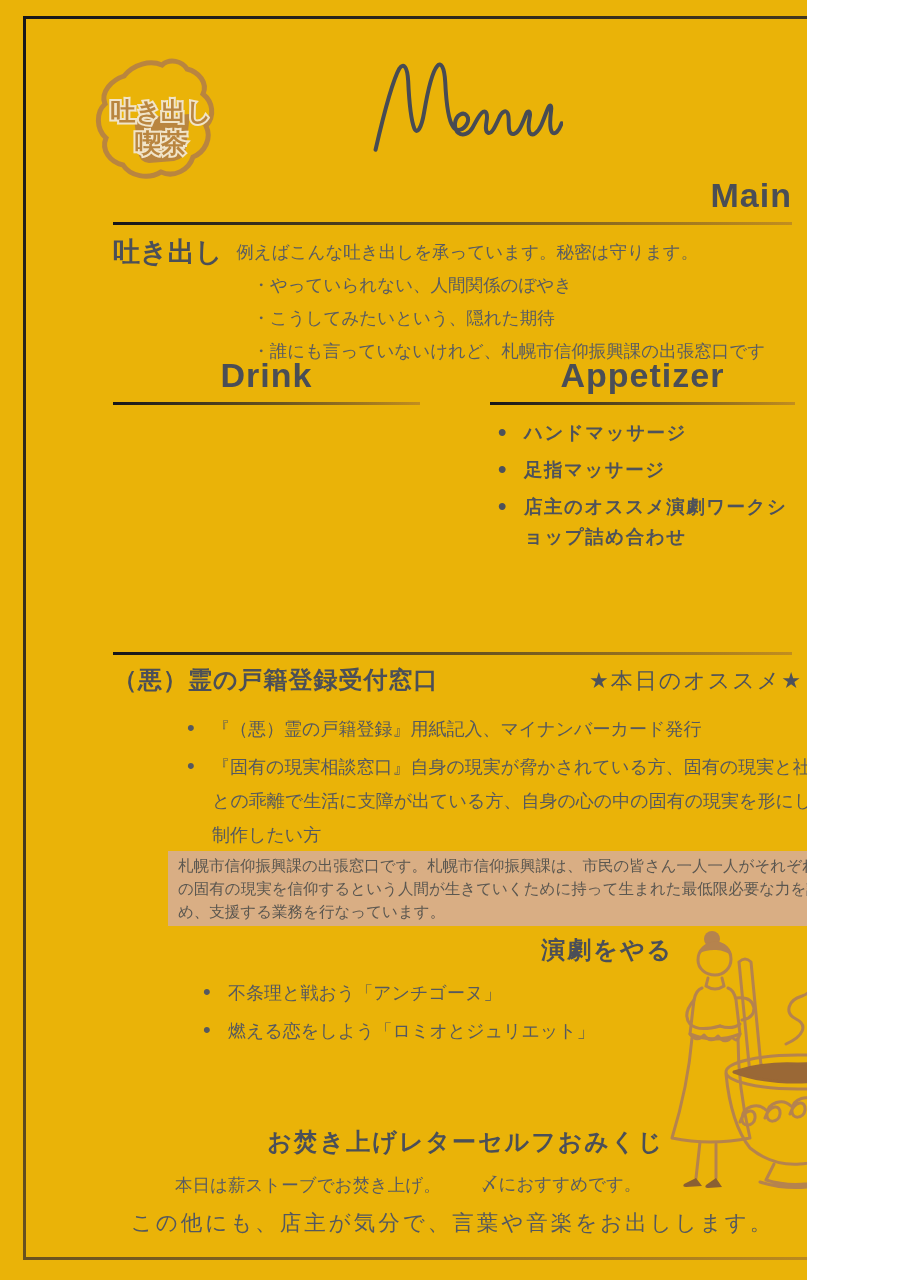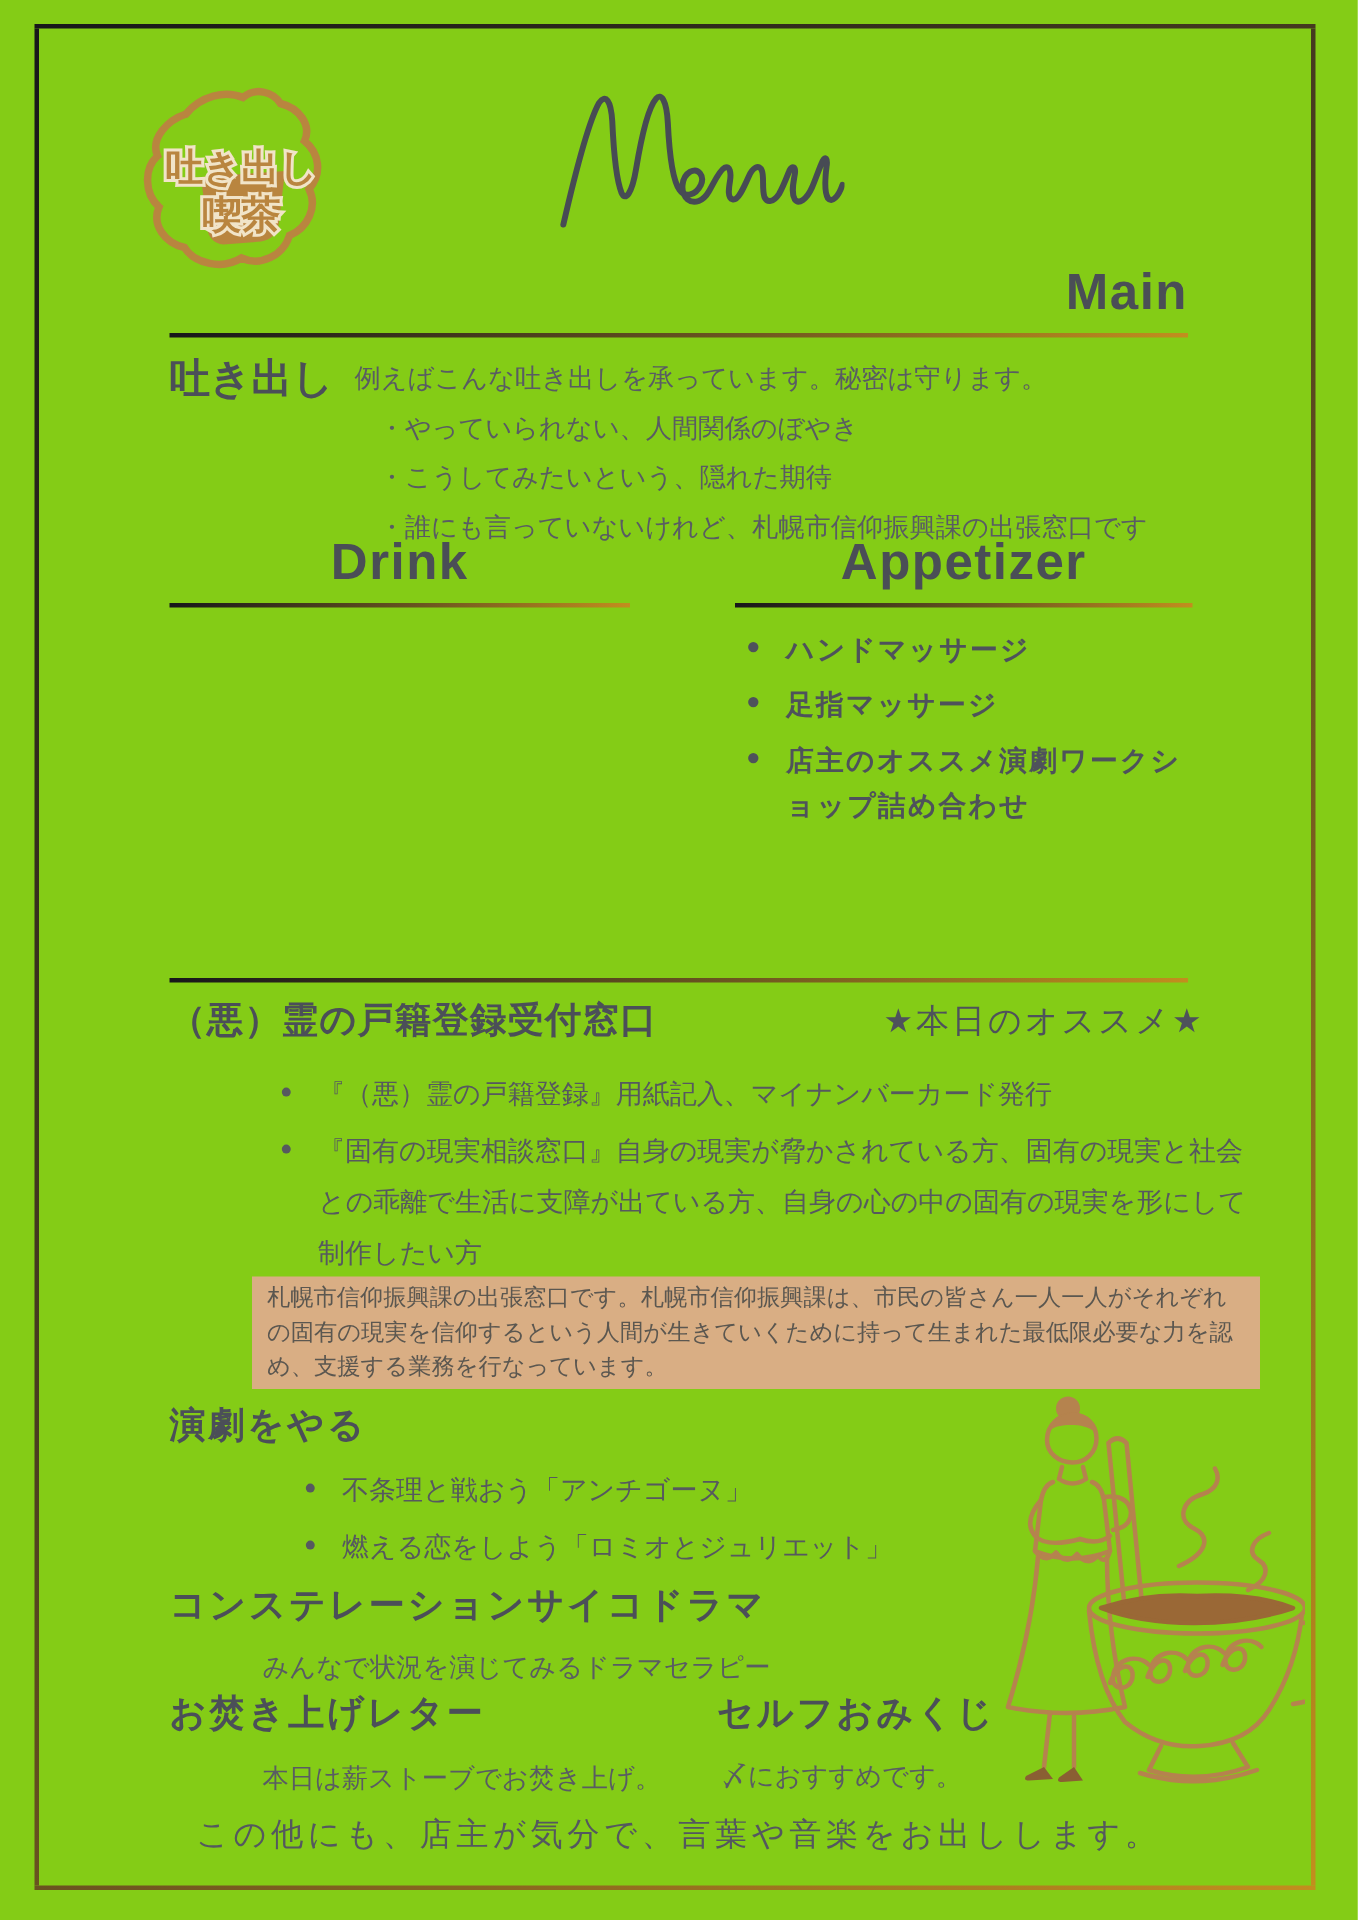--- a/index.html
+++ b/index.html
@@ -1,19 +1,19 @@
 <!DOCTYPE html>
 <html><head>
 <meta charset="utf-8">
 <style>
   html,body{margin:0;padding:0;}
   .canvas{
     position:relative;
-    width:905px;height:1280px;
-    background:#84cc16;
+    width:807px;height:1280px;
+    background:#eab308;
     overflow:hidden;
     font-family:"Liberation Sans","DejaVu Sans",sans-serif;
     color:#4d515a;
   }
   .frame{
     position:absolute;left:23px;top:16px;width:848px;height:1238px;
     border:3px solid;
     border-image:linear-gradient(135deg,#17171a 0%,#4a3d20 45%,#c28e1e 100%) 1;
     pointer-events:none;
   }
@@ -53,21 +53,21 @@
     font-size:18px;color:#56595f;line-height:34px;
   }
   ul.plain-list li::before{
     content:"\2022";position:absolute;left:2px;top:-1px;font-size:22px;color:#56595f;
   }
   .note-box{
     background:#d9ae84;color:#5b5750;
     font-size:15.5px;line-height:23px;
     padding:3px 10px;box-sizing:border-box;
   }
-  .block-title{font-size:24px;font-weight:bold;color:#4b4f58;letter-spacing:2px;}
+  .block-title{font-size:24px;font-weight:bold;color:#4b4f58;letter-spacing:2px;text-align:right;}
   .block-desc{font-size:17.5px;color:#595c63;line-height:24px;}
   .bottom-row{display:flex;}
   .bottom-cell-1{width:365px;}
   .footer-text{font-size:21.5px;color:#54585f;letter-spacing:3px;text-align:center;}
 </style>
 </head>
 <body>
 
 <div class="canvas">
 
@@ -140,24 +140,20 @@
   <div class="abs note-box" style="left:168px;top:851px;width:672px;">札幌市信仰振興課の出張窓口です。札幌市信仰振興課は、市民の皆さん一人一人がそれぞれの固有の現実を信仰するという人間が生きていくために持って生まれた最低限必要な力を認め、支援する業務を行なっています。</div>
 
   <div class="abs" style="left:113px;top:934px;width:560px;">
     <div class="block-title">演劇をやる</div>
     <ul class="plain-list" style="margin:10px 0 0 88px;">
       <li>不条理と戦おう「アンチゴーヌ」</li>
       <li>燃える恋をしよう「ロミオとジュリエット」</li>
     </ul>
   </div>
 
-  <div class="abs" style="left:113px;top:1054px;width:560px;">
-    <div class="block-title">コンステレーションサイコドラマ</div>
-    <div class="block-desc" style="margin:13px 0 0 62px;">みんなで状況を演じてみるドラマセラピー</div>
-  </div>
 
   <div class="abs bottom-row" style="left:113px;top:1126px;width:660px;">
     <div class="bottom-cell-1">
       <div class="block-title">お焚き上げレター</div>
       <div class="block-desc" style="margin:15px 0 0 62px;">本日は薪ストーブでお焚き上げ。</div>
     </div>
     <div>
       <div class="block-title">セルフおみくじ</div>
       <div class="block-desc" style="margin:14px 0 0 3px;">〆におすすめです。</div>
     </div>

